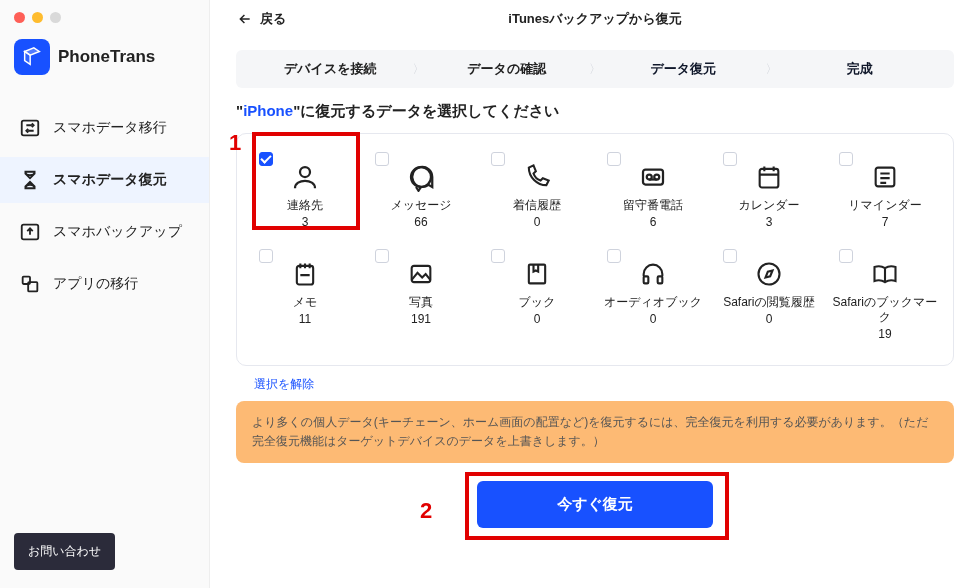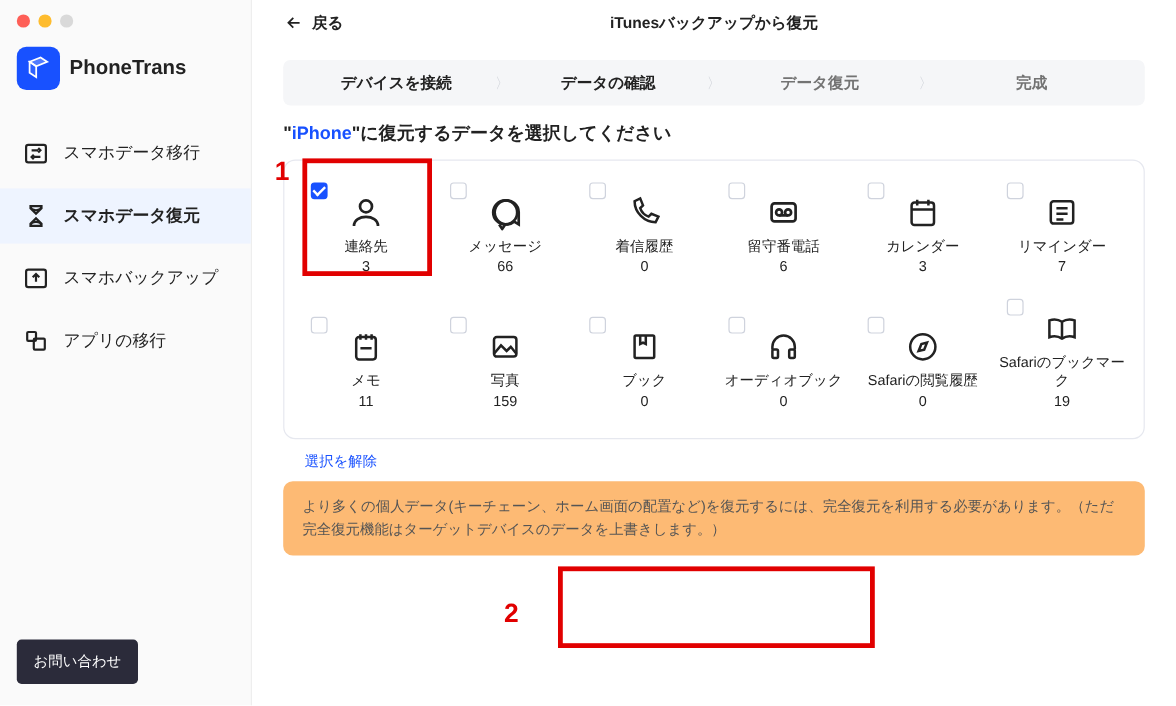--- a/index.html
+++ b/index.html
@@ -17,27 +17,27 @@
   .nav { display: flex; flex-direction: column; gap: 6px; margin-top: 10px; }
   .nav-item { display: flex; align-items: center; gap: 12px; padding: 12px 16px; font-size: 14px; color: #222; cursor: pointer; border-left: 3px solid transparent; }
   .nav-item.active { background: #eef4ff; font-weight: 700; }
   .nav-icon { width: 22px; height: 22px; display: flex; align-items: center; justify-content: center; }
   .contact { position: absolute; bottom: 18px; left: 14px; background: #2b2b3a; color: #fff; font-size: 12px; padding: 10px 14px; border-radius: 4px; cursor: pointer; }
   .main { flex: 1; display: flex; flex-direction: column; padding: 10px 26px 20px; position: relative; }
   .titlebar { display: flex; align-items: flex-start; position: relative; height: 28px; }
   .back { display: flex; align-items: center; gap: 6px; font-size: 13px; color: #222; cursor: pointer; font-weight: 600; }
   .title { position: absolute; left: 50%; transform: translateX(-50%); font-size: 13px; font-weight: 700; color: #222; }
   .stepper { display: flex; align-items: center; background: #f5f6f8; border-radius: 6px; margin-top: 12px; padding: 10px 14px; font-size: 13px; }
-  .step { flex: 1; text-align: center; color: #737373; font-weight: 600; }
+  .step { flex: 1; text-align: center; color: #0f172a; font-weight: 600; }
   .step.done, .step.current { color: #222; }
   .step.current { font-weight: 700; }
   .step-sep { color: #d0d3da; font-size: 12px; padding: 0 2px; }
   .heading { margin-top: 14px; font-size: 15px; font-weight: 700; color: #222; }
   .heading .iphone { color: #1851ff; }
-  .grid { border: 1px solid #e6e8ef; border-radius: 10px; margin-top: 12px; padding: 14px 10px 18px; display: flex; flex-wrap: wrap; align-items: flex-end; }
+  .grid { border: 1px solid #e6e8ef; border-radius: 10px; margin-top: 12px; padding: 14px 10px 18px; display: flex; flex-wrap: wrap; }
   .cell { width: 116px; display: flex; flex-direction: column; align-items: center; position: relative; padding: 6px 2px; }
   .cell .chk { position: absolute; top: 4px; left: 12px; width: 14px; height: 14px; border: 1.5px solid #cfd3dd; border-radius: 3px; background: #fff; cursor: pointer; }
   .cell .chk.checked { background: #1851ff; border-color: #1851ff; }
   .cell .chk.checked::after { content: ""; position: absolute; left: 3px; top: 0px; width: 4px; height: 8px; border: solid #fff; border-width: 0 2px 2px 0; transform: rotate(45deg); }
   .cell .ico { width: 42px; height: 34px; display: flex; align-items: center; justify-content: center; margin-top: 6px; margin-bottom: 4px; }
   .cell .label { font-size: 12px; color: #222; text-align: center; line-height: 1.25; }
   .cell .count { font-size: 12px; color: #222; text-align: center; margin-top: 2px; }
   .row-sep { width: 100%; height: 10px; }
   .deselect { color: #1851ff; font-size: 12px; margin: 10px 0 8px 18px; cursor: pointer; }
   .notice { background: #fdba74; border-radius: 8px; padding: 12px 16px; display: flex; align-items: center; gap: 16px; }
@@ -220,21 +220,21 @@
       </div>
       <div class="cell">
         <div class="chk"></div>
         <div class="ico">
             <svg width="28" height="28" viewBox="0 0 24 24" fill="none" stroke="#222" stroke-width="1.8">
               <rect x="4" y="5" width="16" height="14" rx="2"></rect>
               <path d="M4 17l5-6 4 4 3-3 4 5"></path>
             </svg>
           </div>
         <div class="label">写真</div>
-        <div class="count">159</div>
+        <div class="count">191</div>
       </div>
       <div class="cell">
         <div class="chk"></div>
         <div class="ico">
             <svg width="28" height="28" viewBox="0 0 24 24" fill="none" stroke="#222" stroke-width="1.8">
               <rect x="5" y="4" width="14" height="16" rx="1"></rect>
               <path d="M9 4v6l2-1 2 1V4"></path>
             </svg>
           </div>
         <div class="label">ブック</div>
@@ -274,19 +274,22 @@
         <div class="count">19</div>
       </div>
     </div>
 
     <div class="deselect">選択を解除</div>
 
     <div class="notice">
       <div class="notice-text">より多くの個人データ(キーチェーン、ホーム画面の配置など)を復元するには、完全復元を利用する必要があります。（ただ完全復元機能はターゲットデバイスのデータを上書きします。）</div>
     </div>
 
+    <div class="primary-row">
+      <button class="primary">今すぐ復元</button>
+    </div>
 
     <div class="annot" style="top:130px; left:19px;">1</div>
     <div class="annot-box" style="top:132px; left:42px; width:108px; height:98px;"></div>
     <div class="annot" style="top:498px; left:210px;">2</div>
     <div class="annot-box" style="top:472px; left:255px; width:264px; height:68px;"></div>
   </main>
 </div>
 
 </body></html>

